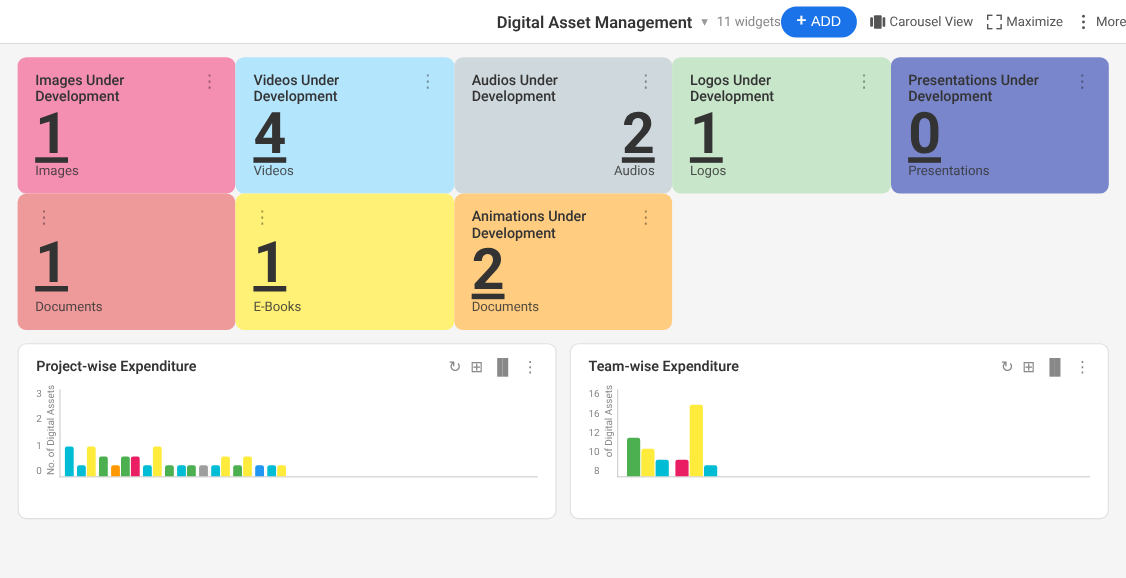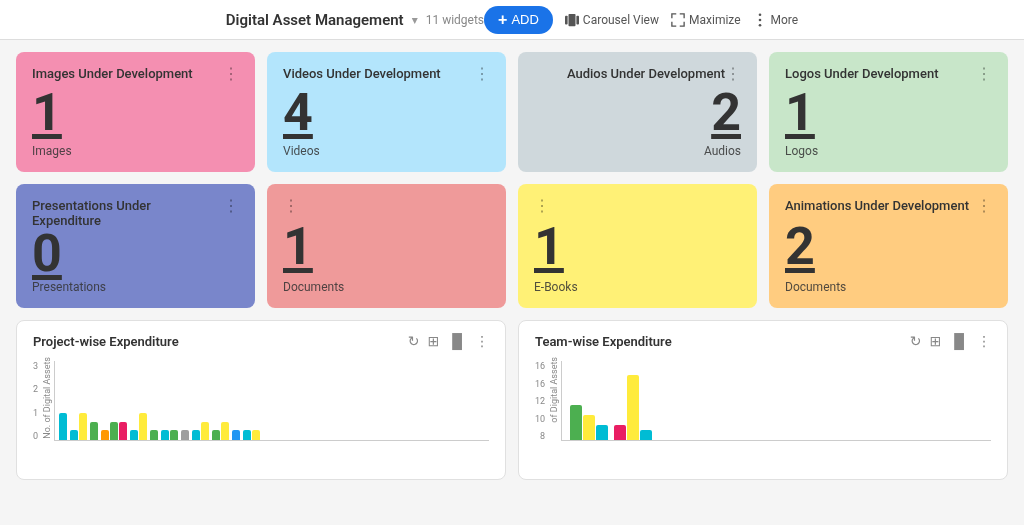--- a/index.html
+++ b/index.html
@@ -1,21 +1,21 @@
 <!DOCTYPE html>
 <html><head>
   <meta charset="utf-8">
   <style>
     * { box-sizing: border-box; margin: 0; padding: 0; }
     body { font-family: -apple-system, BlinkMacSystemFont, 'Segoe UI', Roboto, sans-serif; background: #f5f5f5; color: #333; font-size: 13px; }
 
     
     .header {
-      display: flex; align-items: center; justify-content: center;
-      padding: 6px 16px; background: #fff; border-bottom: 1px solid #ddd;
+      display: flex; align-items: center; justify-content: flex-end;
+      padding: 6px 0; background: #fff; border-bottom: 1px solid #ddd;
       height: 40px;
     }
     .header-left { display: flex; align-items: center; gap: 8px; }
     .header-title { font-size: 15px; font-weight: 600; color: #333; }
     .header-arrow { color: #999; font-size: 12px; cursor: pointer; }
     .widget-count { font-size: 12px; color: #888; }
     .header-right { display: flex; align-items: center; gap: 12px; }
     .add-btn {
       background: #1a73e8; color: #fff; border: none; border-radius: 20px;
       padding: 5px 14px; font-size: 13px; font-weight: 500; cursor: pointer;
@@ -23,21 +23,21 @@
     }
     .add-btn .plus { font-size: 16px; font-weight: 700; }
     .header-action { display: flex; align-items: center; gap: 4px; color: #555; cursor: pointer; font-size: 12px; }
     .header-action svg { width: 14px; height: 14px; }
 
     
     .main { padding: 12px 16px; }
 
     
     .stats-grid {
-      display: grid; grid-template-columns: repeat(4, 1fr); gap: 12px; margin-bottom: 12px;
+      display: grid; grid-template-columns: repeat(5, 1fr); margin-bottom: 12px;
     }
     .stat-card {
       border-radius: 8px; padding: 14px 16px; position: relative; min-height: 120px;
       display: flex; flex-direction: column; justify-content: space-between;
     }
     .stat-card-header { display: flex; justify-content: space-between; align-items: flex-start; }
     .stat-card-title { font-size: 13px; font-weight: 500; }
     .stat-card-menu { color: rgba(0,0,0,0.4); cursor: pointer; font-size: 16px; line-height: 1; }
     .stat-card-number {
       font-size: 52px; font-weight: 700; line-height: 1; text-decoration: underline;
@@ -152,21 +152,21 @@
       <div class="stat-card bg-lightgreen">
       <div class="stat-card-header">
         <span class="stat-card-title">Logos Under Development</span>
         <span class="stat-card-menu">⋮</span>
       </div>
       <div class="stat-card-number">1</div>
       <div class="stat-card-label">Logos</div>
     </div>
       <div class="stat-card bg-blue">
       <div class="stat-card-header">
-        <span class="stat-card-title">Presentations Under Expenditure</span>
+        <span class="stat-card-title">Presentations Under Development</span>
         <span class="stat-card-menu">⋮</span>
       </div>
       <div class="stat-card-number">0</div>
       <div class="stat-card-label">Presentations</div>
     </div>
       <div class="stat-card bg-salmon">
       <div class="stat-card-header">
         <span class="stat-card-menu">⋮</span>
       </div>
       <div class="stat-card-number">1</div>

